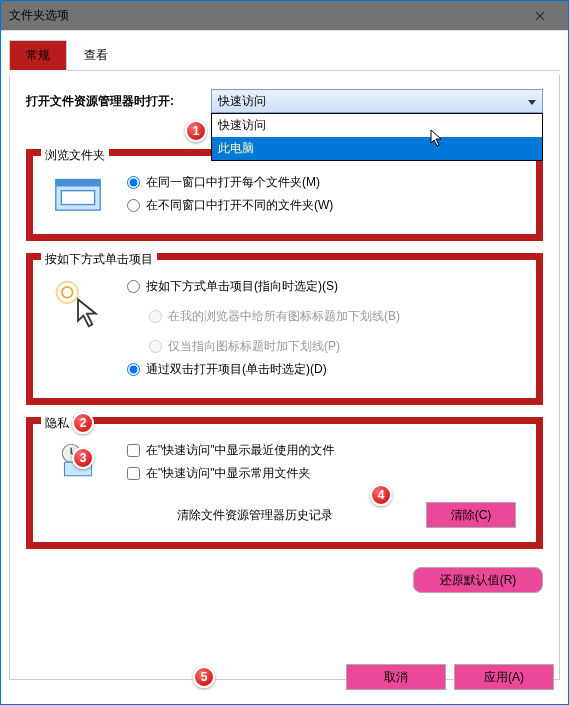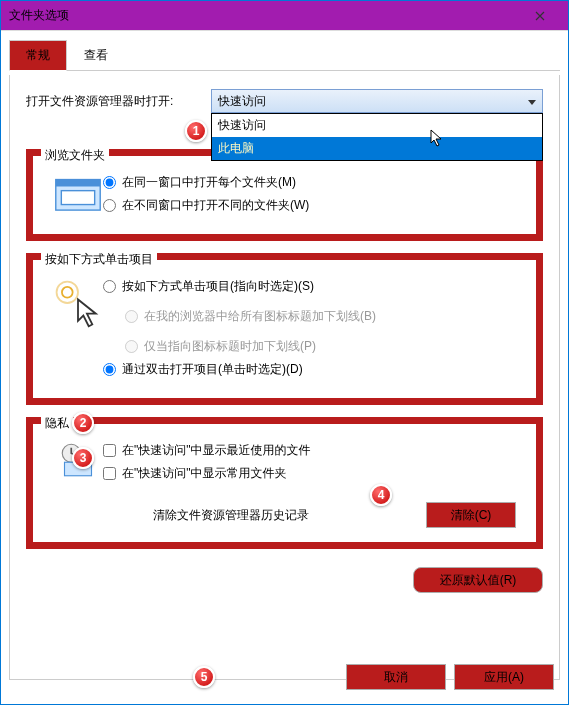--- a/index.html
+++ b/index.html
@@ -1,46 +1,46 @@
 <!DOCTYPE html>
 <html><head>
 <meta charset="utf-8">
 <style>
 * { box-sizing: border-box; margin: 0; padding: 0; font-family: "Microsoft YaHei", "Segoe UI", sans-serif; font-size: 12px; }
 body { background: #fff; width: 569px; height: 705px; border: 1px solid #0078d7; position: relative; }
-.titlebar { background: #a21caf; height: 30px; display: flex; align-items: center; padding: 12px 8px; border-bottom: 1px solid #ddd; }
+.titlebar { background: #737373; height: 30px; display: flex; align-items: center; padding: 12px 8px; border-bottom: 1px solid #ddd; }
 .titlebar .title { flex: 1; color: #000; font-size: 12px; }
 .titlebar .close { width: 40px; height: 28px; display: flex; align-items: center; justify-content: center; cursor: pointer; }
 .titlebar .close svg { width: 10px; height: 10px; }
 .content { padding: 8px; }
 .tabs { display: flex; border-bottom: 1px solid #ccc; margin-bottom: 4px; }
 .tab { padding: 6px 16px; border: 1px solid transparent; cursor: pointer; position: relative; top: 1px; }
 .tab.active { background: #b91c1c; border: 1px solid #ccc; border-bottom: 1px solid #fff; }
 .tab-panel { border: 1px solid #ccc; border-top: none; padding: 14px 16px 18px; height: 605px; position: relative; }
 .row1 { display: flex; align-items: center; margin-bottom: 10px; }
-.row1 .lbl { width: 185px; }
+.row1 .lbl { width: 185px; font-weight: bold; }
 .combo { flex: 1; position: relative; }
 .combo-box { height: 24px; border: 1px solid #7a9fd4; background: linear-gradient(#e9f1fb,#cde0f6); display: flex; align-items: center; padding: 0 6px; cursor: pointer; }
 .combo-box .arrow { margin-left: auto; }
 .combo-box .arrow svg { width: 8px; height: 5px; }
 .combo-list { position: absolute; top: 24px; left: 0; right: 0; border: 1px solid #000; background: #fff; z-index: 10; }
 .combo-item { padding: 3px 6px; cursor: pointer; }
 .combo-item.hl { background: #0078d7; color: #fef9c3; }
 .fieldset { border: 7px solid #b91c1c; margin-bottom: 12px; padding: 12px 20px 14px; position: relative; }
 .fieldset .legend { position: absolute; top: -9px; left: 8px; background: #fff; padding: 0 4px; }
-.opt-row { display: flex; align-items: flex-start; }
+.opt-row { display: flex; align-items: flex-start; gap: 24px; }
 .icon-slot { width: 50px; display: flex; justify-content: center; padding-top: 6px; }
 .opts { flex: 1; }
 .radio-row, .check-row { display: flex; align-items: center; margin: 6px 0; }
 .radio-row input, .check-row input { margin-right: 6px; }
 .radio-row.disabled, .check-row.disabled { color: #999; }
 .radio-row.indent { margin-left: 22px; margin-top: 13px; }
 .clear-row { display: flex; align-items: center; margin-top: 20px; margin-left: 50px; }
 .clear-row .clear-lbl { flex: 1; }
-.btn { min-width: 90px; height: 26px; border: 1px solid #adadad; background: #b91c1c; cursor: pointer; padding: 0 12px; }
+.btn { min-width: 90px; height: 26px; border: 1px solid #adadad; background: #ec4899; cursor: pointer; padding: 0 12px; }
 .restore-row { display: flex; justify-content: flex-end; margin-top: 18px; }
 .buttons { position: absolute; bottom: 14px; right: 14px; display: flex; gap: 8px; }
 .btn.default { border: 1px solid #0078d7; }
 .marker { position: absolute; width: 22px; height: 22px; border-radius: 50%; background: radial-gradient(circle at 35% 30%, #ff6b6b, #c40000); border: 2px solid #fff; box-shadow: 0 1px 3px rgba(0,0,0,.4); color: #fff; font-weight: bold; display: flex; align-items: center; justify-content: center; font-size: 12px; z-index: 20; pointer-events: none; }
 .cursor-arrow { position: absolute; z-index: 15; pointer-events: none; }
 .cursor-arrow svg { width: 14px; height: 18px; }
 .priv-ico { width: 36px; }
 </style>
 </head>
 <body>

